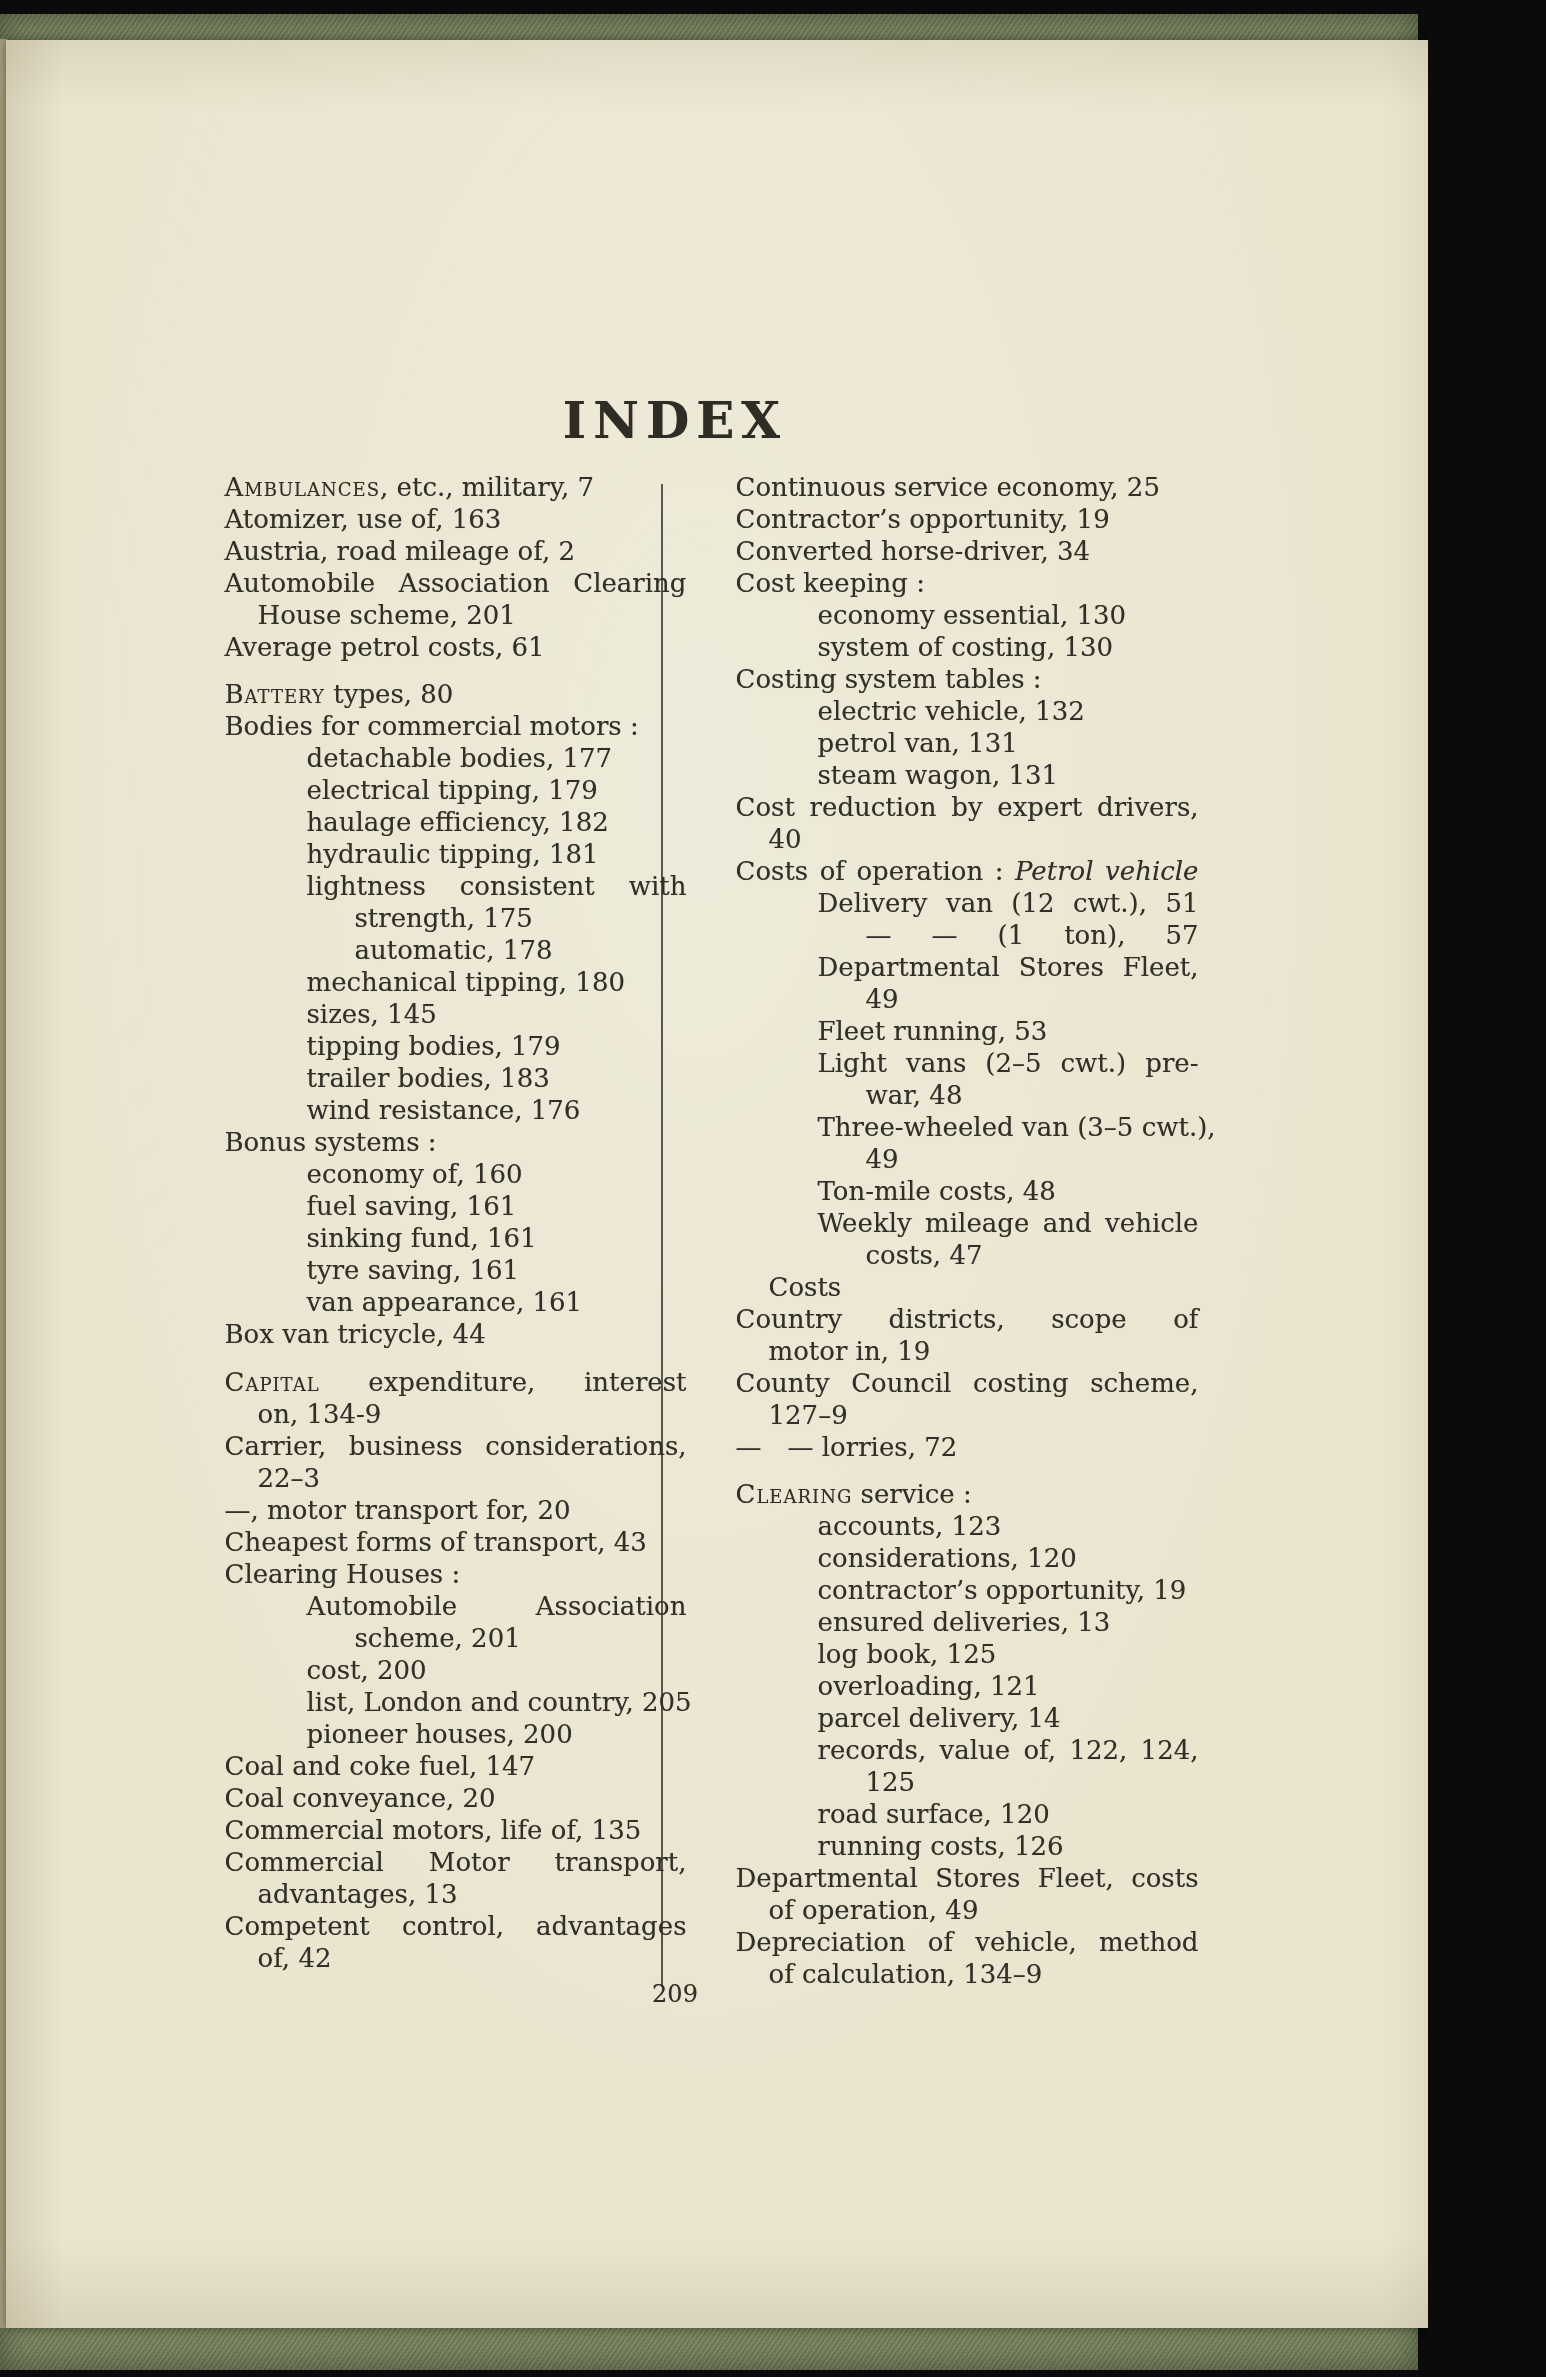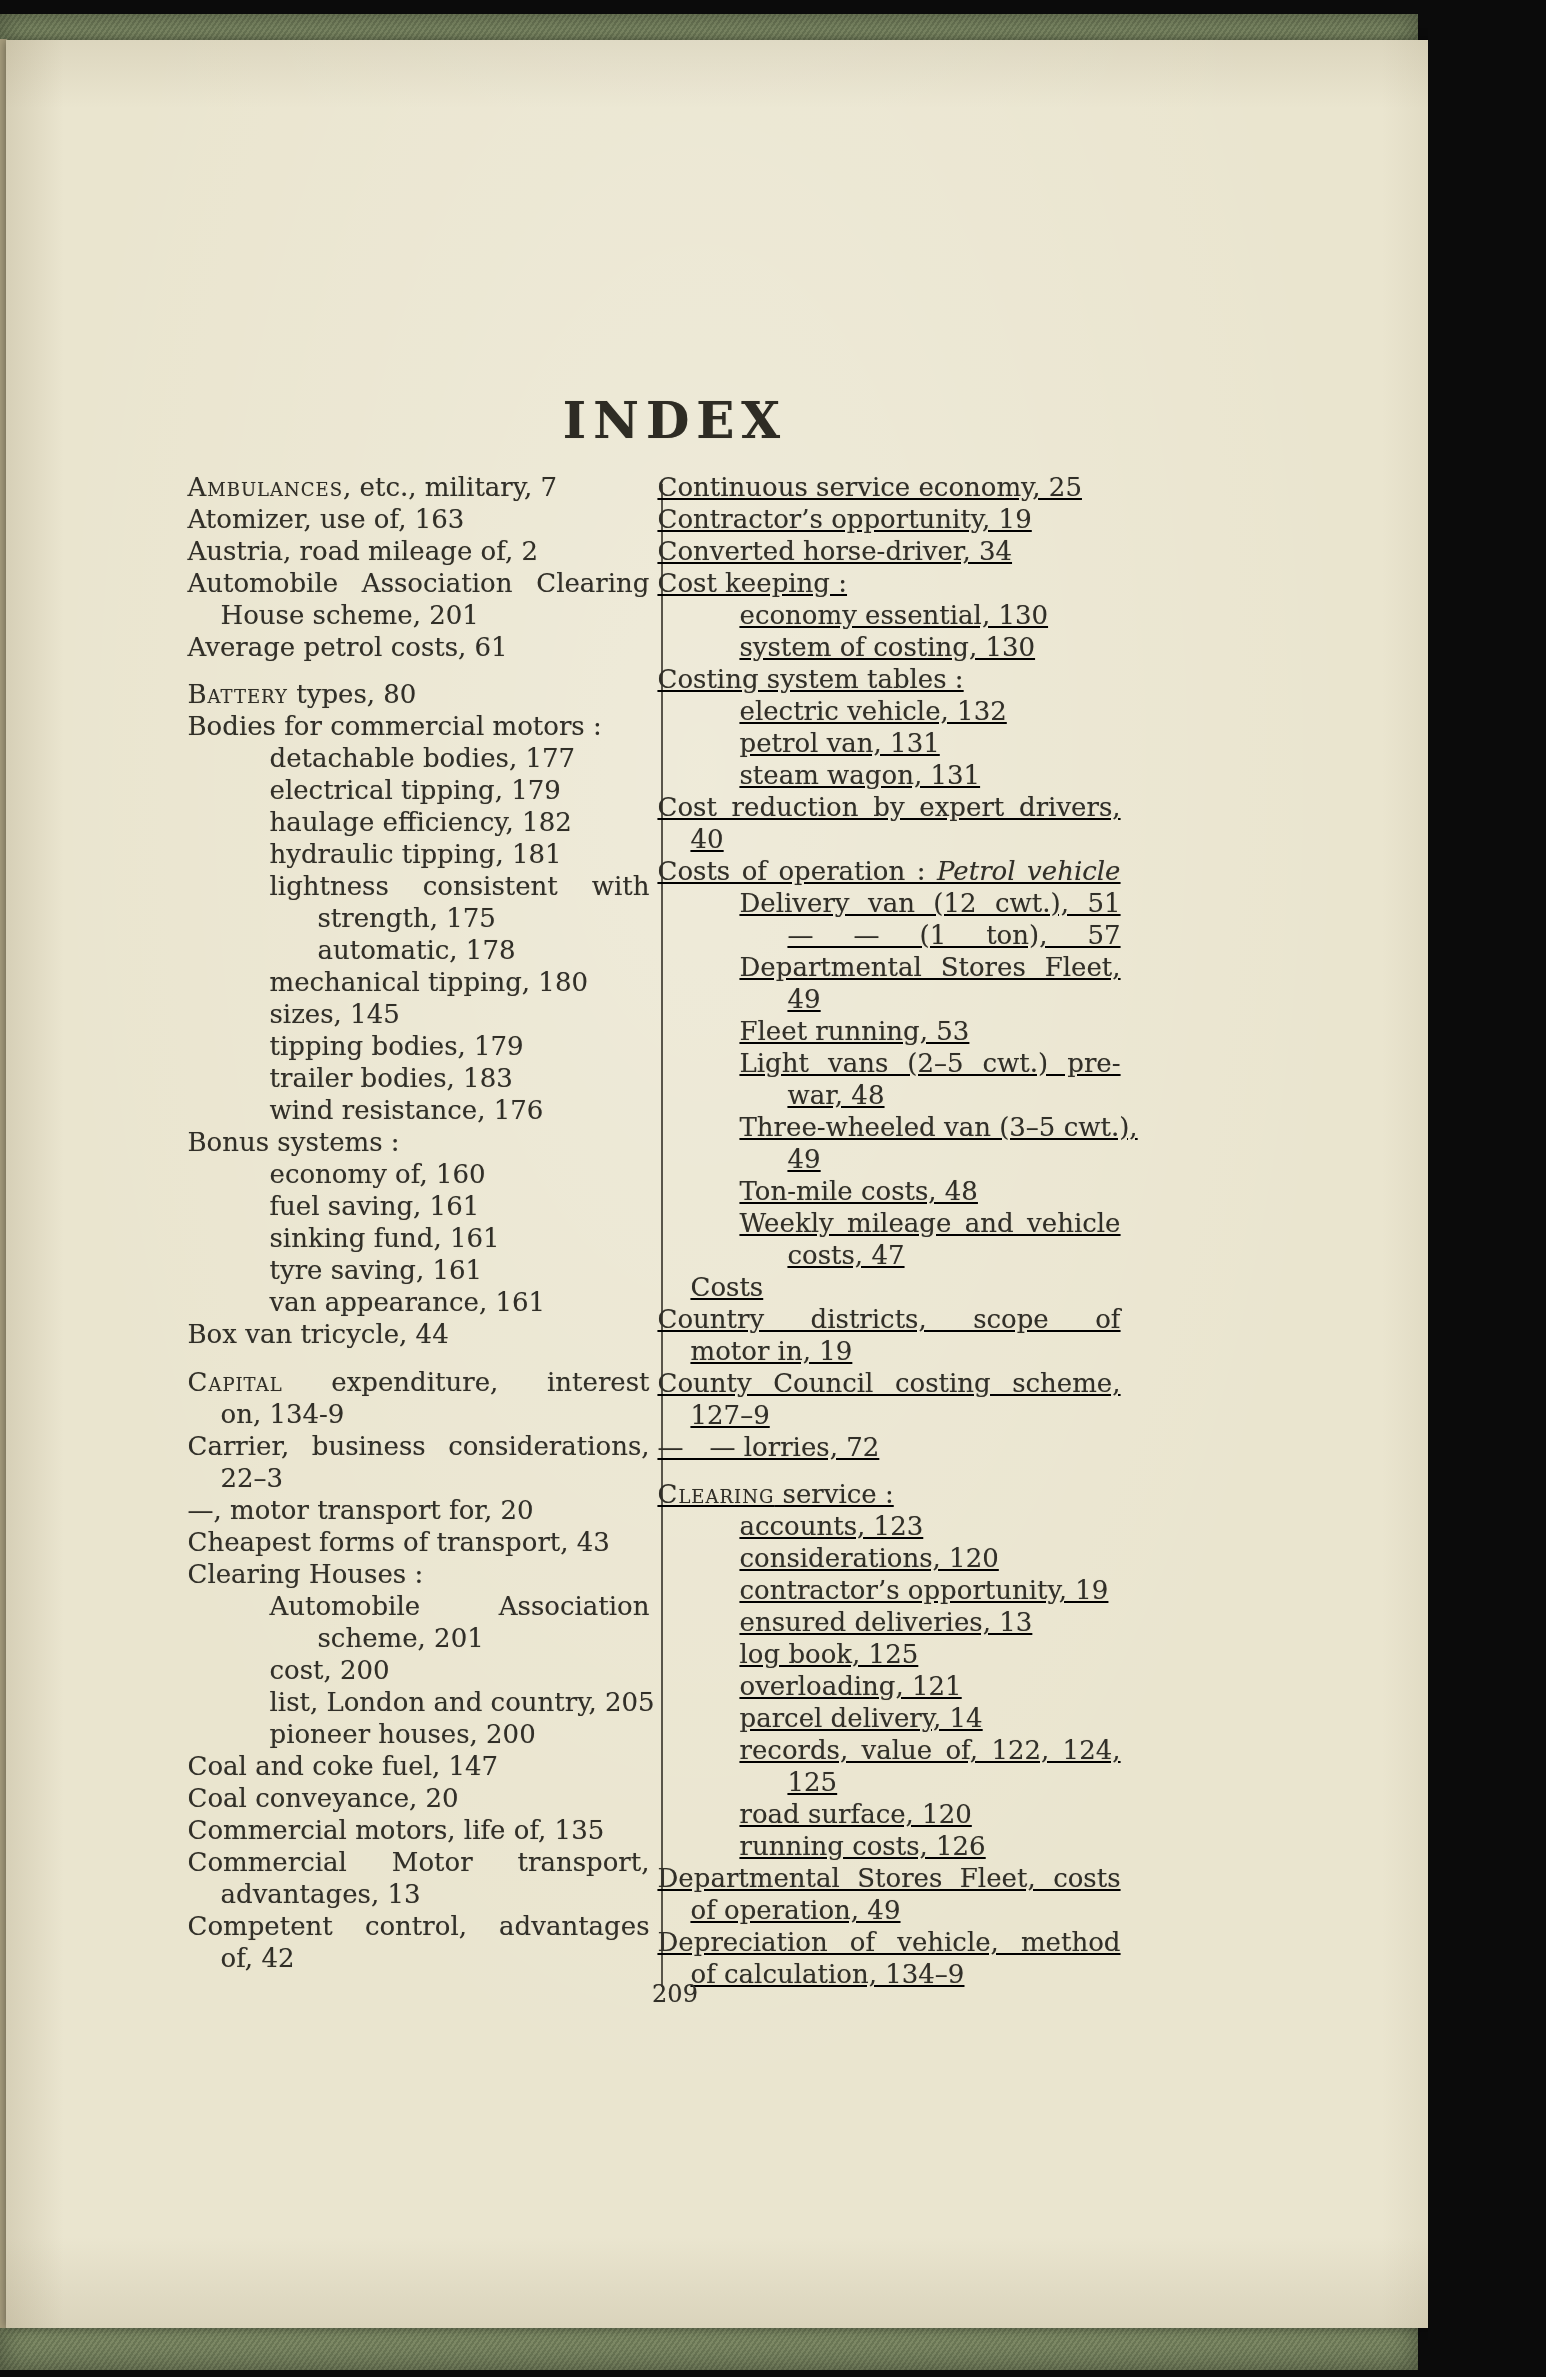--- a/index.html
+++ b/index.html
@@ -36,23 +36,23 @@
       linear-gradient(90deg,rgba(135,120,85,.20),rgba(0,0,0,0) 4%,rgba(0,0,0,0) 95%,rgba(135,120,85,.14)),
       linear-gradient(180deg,rgba(120,105,70,.12),rgba(0,0,0,0) 3%,rgba(0,0,0,0) 96%,rgba(120,105,70,.14));
     box-shadow:0 0 9.7px rgba(0,0,0,.45);
   }
   .title{
     position:absolute;left:182px;top:352px;width:975px;
     text-align:center;font-size:50px;line-height:57px;font-weight:bold;
     letter-spacing:7px;color:#2e2c24;
     text-shadow:0 0 0.7px rgba(46,44,36,.45);
   }
-  .col{position:absolute;top:431px;}
+  .col{position:absolute;top:431px;margin-left:37px;}
   .col-left{left:182px;width:462px;}
-  .col-right{left:652px;width:463px;text-decoration:underline;}
+  .col-right{left:693px;width:463px;}
   .divider{
     position:absolute;left:655px;top:444px;width:2.8px;height:1503px;
     background:#3e3b31;opacity:.85;
   }
   .line{
     white-space:nowrap;text-align:justify;
     height:32px;line-height:32px;font-size:26px;color:#312f28;
     text-shadow:0 0 0.7px rgba(49,47,40,.4);
   }
   .i1{padding-left:33px;}

